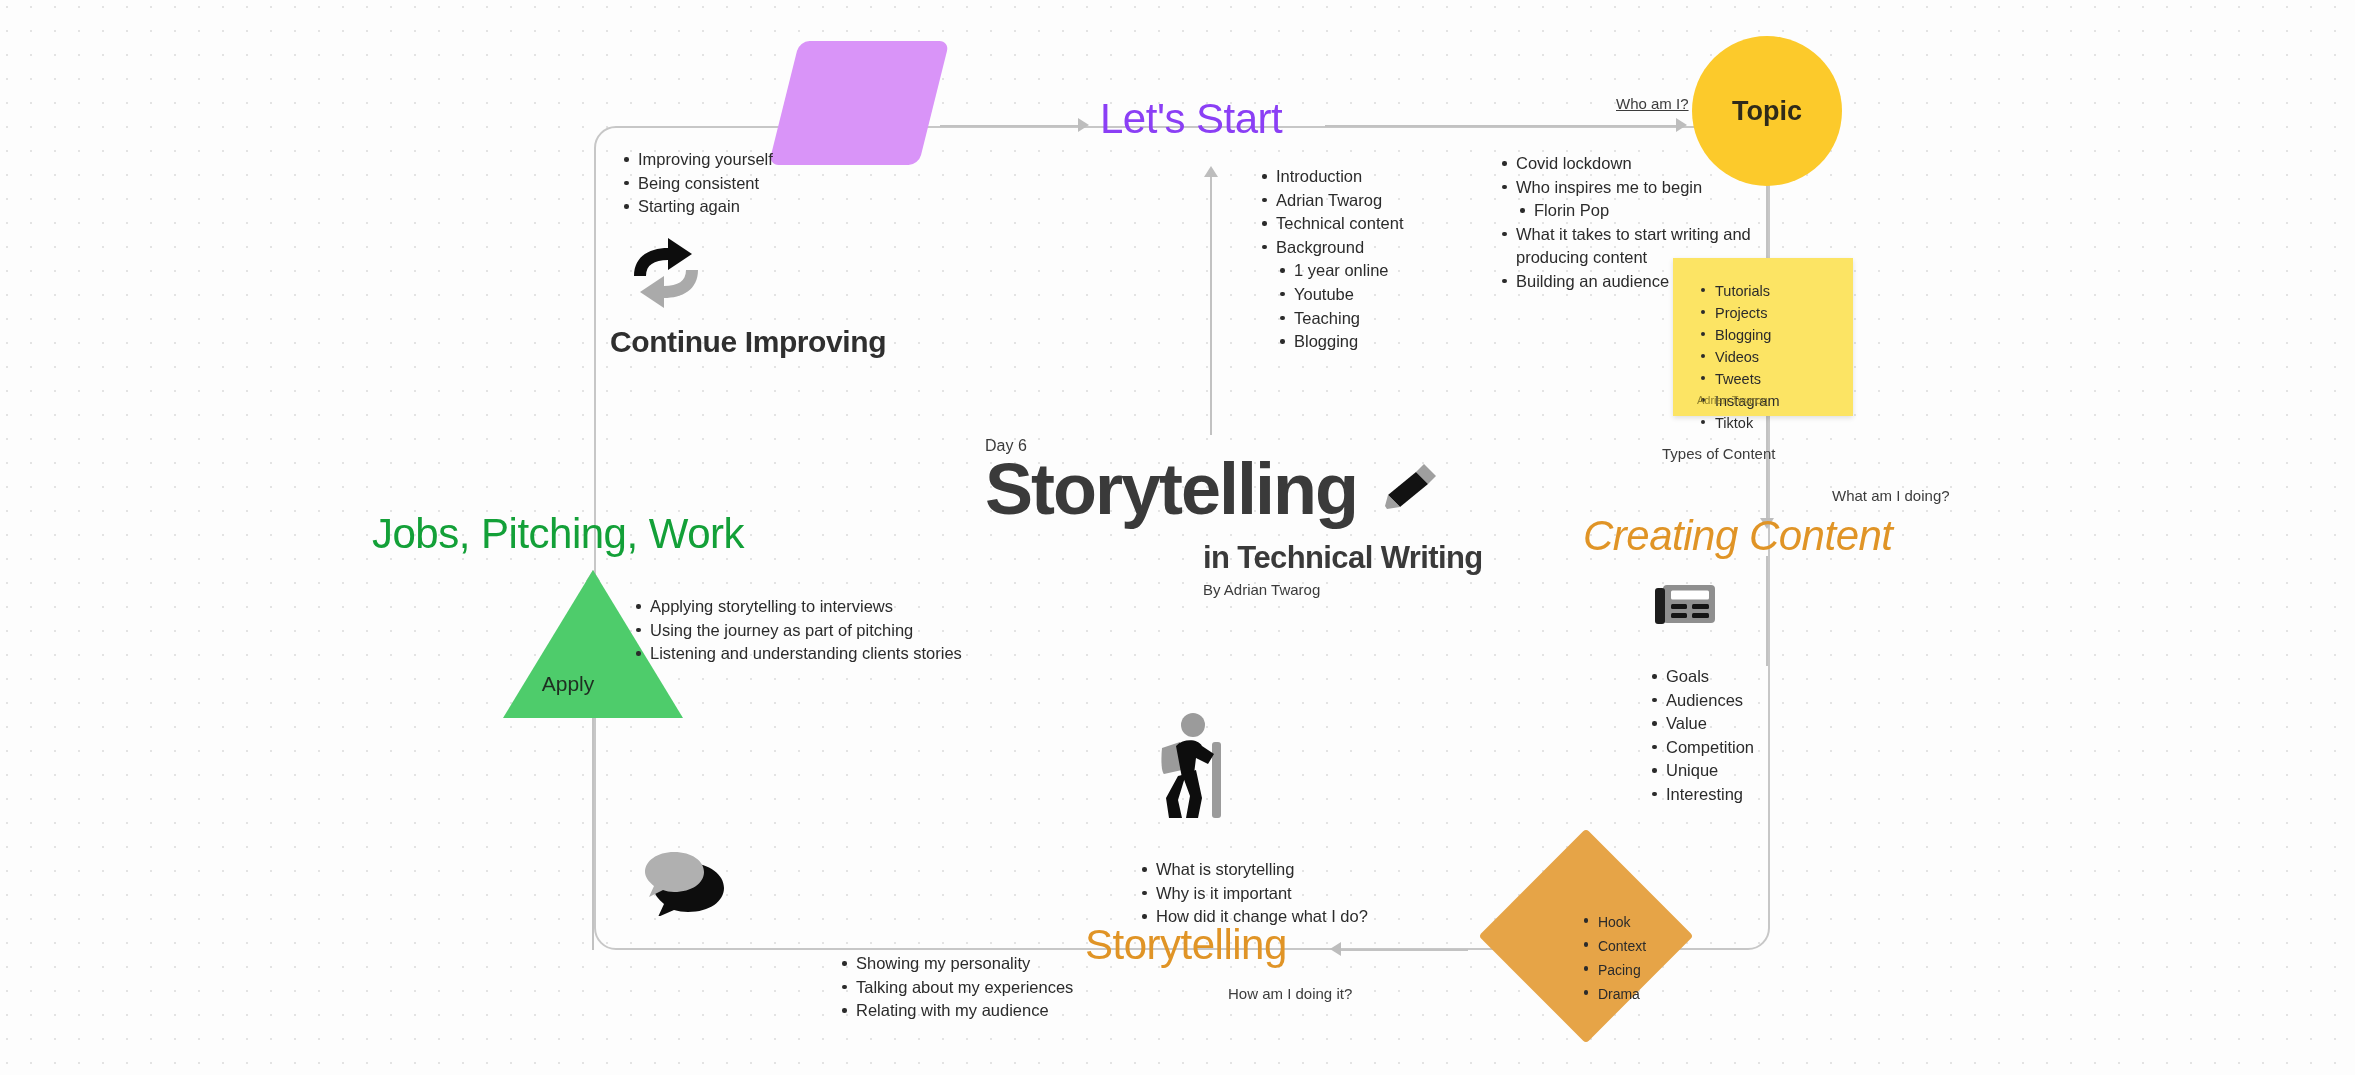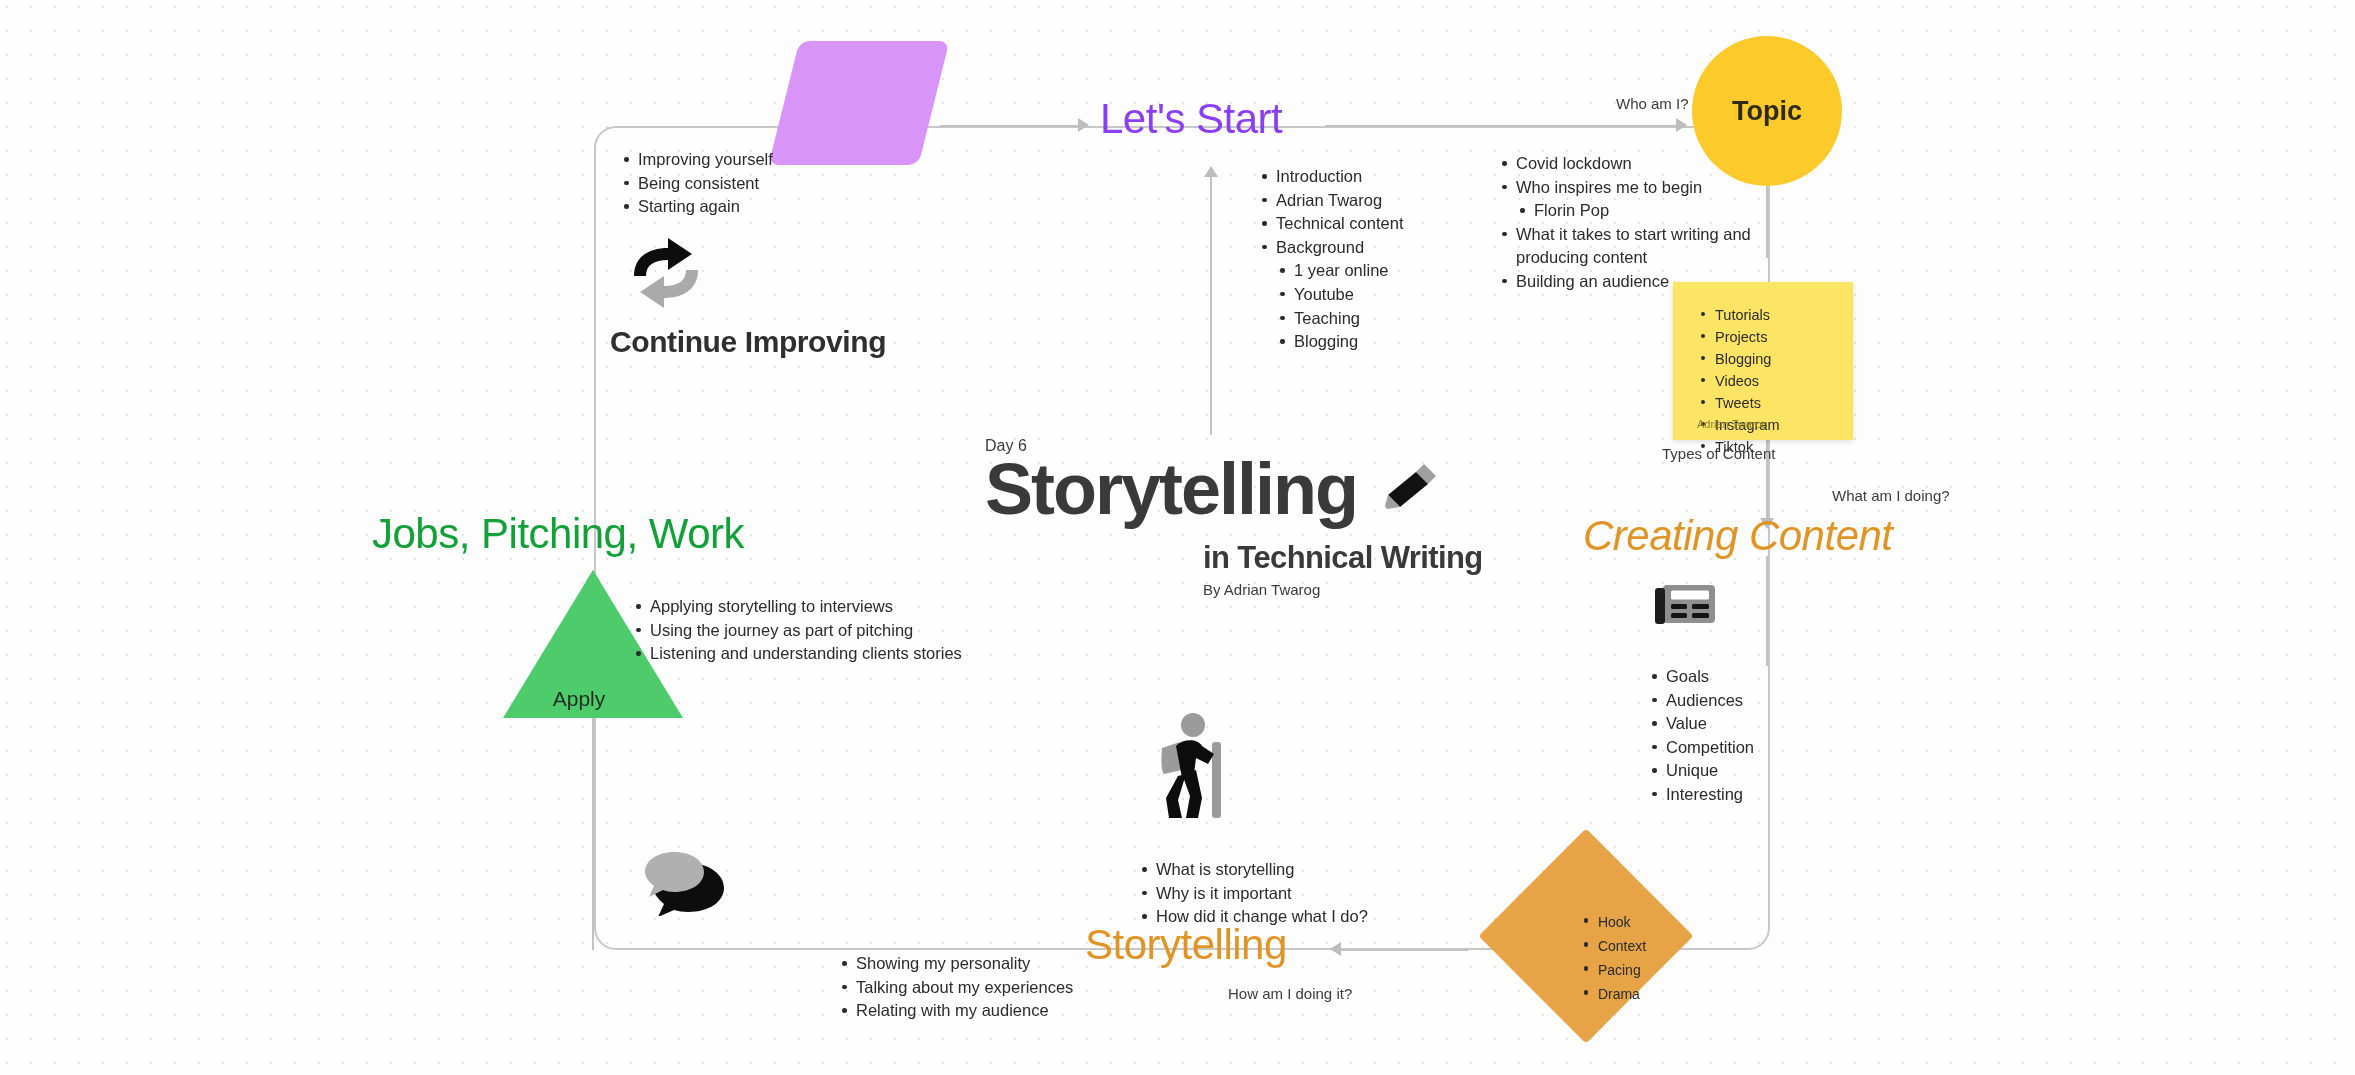--- a/index.html
+++ b/index.html
@@ -134,21 +134,20 @@
     width: 150px; height: 150px;
     display: flex; align-items: center; justify-content: center;
     font-size: 27px; font-weight: bold; color: #2f2b1a;
   }
 
   #sticky-note {
     left: 1673px; top: 258px;
     width: 180px; height: 158px;
     background: #fce464;
     box-shadow: 0 2px 5px rgba(0,0,0,0.12);
-    margin-top: 24px;
   }
   #sticky-note ul.blist {
     margin: 22px 0 0 24px;
     font-size: 14.5px;
     line-height: 1.52;
   }
   #sticky-note ul.blist li::before {
     top: 7.5px; width: 4px; height: 4px;
   }
   #sticky-author {
@@ -159,24 +158,24 @@
   }
 
   #apply-triangle {
     left: 503px; top: 570px;
     width: 0; height: 0;
     border-left: 90px solid transparent;
     border-right: 90px solid transparent;
     border-bottom: 148px solid #4ecc6b;
   }
   #apply-label {
-    left: 489px; top: 570px;
+    left: 478px; top: 570px;
     width: 180px; height: 148px;
     display: flex; align-items: flex-end; justify-content: center;
-    padding-bottom: 7px;
+    padding-bottom: 22px;
     box-sizing: border-box;
     font-size: 21px; color: #1f2d21;
   }
 
   #diamond-shape {
     left: 1510px; top: 860px;
     width: 152px; height: 152px;
     background: #e6a447;
     transform: rotate(45deg);
     border-radius: 4px;
@@ -203,21 +202,21 @@
 <div id="canvas">
 
   <div class="abs" id="flow-frame"></div>
 
   <div class="abs hline" style="left:940px; top:125px; width:140px;"></div>
   <div class="arrowhead arrow-right" style="left:1078px; top:118px;"></div>
 
   <div class="abs hline" style="left:1325px; top:125px; width:355px;"></div>
   <div class="arrowhead arrow-right" style="left:1676px; top:118px;"></div>
 
-  <div class="abs edge-label" style="left:1616px; top:95px;">Who am I?</div>
+  <div class="abs edge-label" style="left:1616px; top:95px;text-decoration:underline;">Who am I?</div>
 
   <div class="abs branch-title purple" style="left:1100px; top:95px;">Let's Start</div>
 
   <div class="abs vline" style="left:1210px; top:175px; height:260px;"></div>
   <div class="arrowhead arrow-up" style="left:1204px; top:166px;"></div>
 
   <div class="abs" style="left:1258px; top:165px; width:300px;">
     <ul class="blist">
       <li>Introduction</li>
       <li>Adrian Twarog</li>

